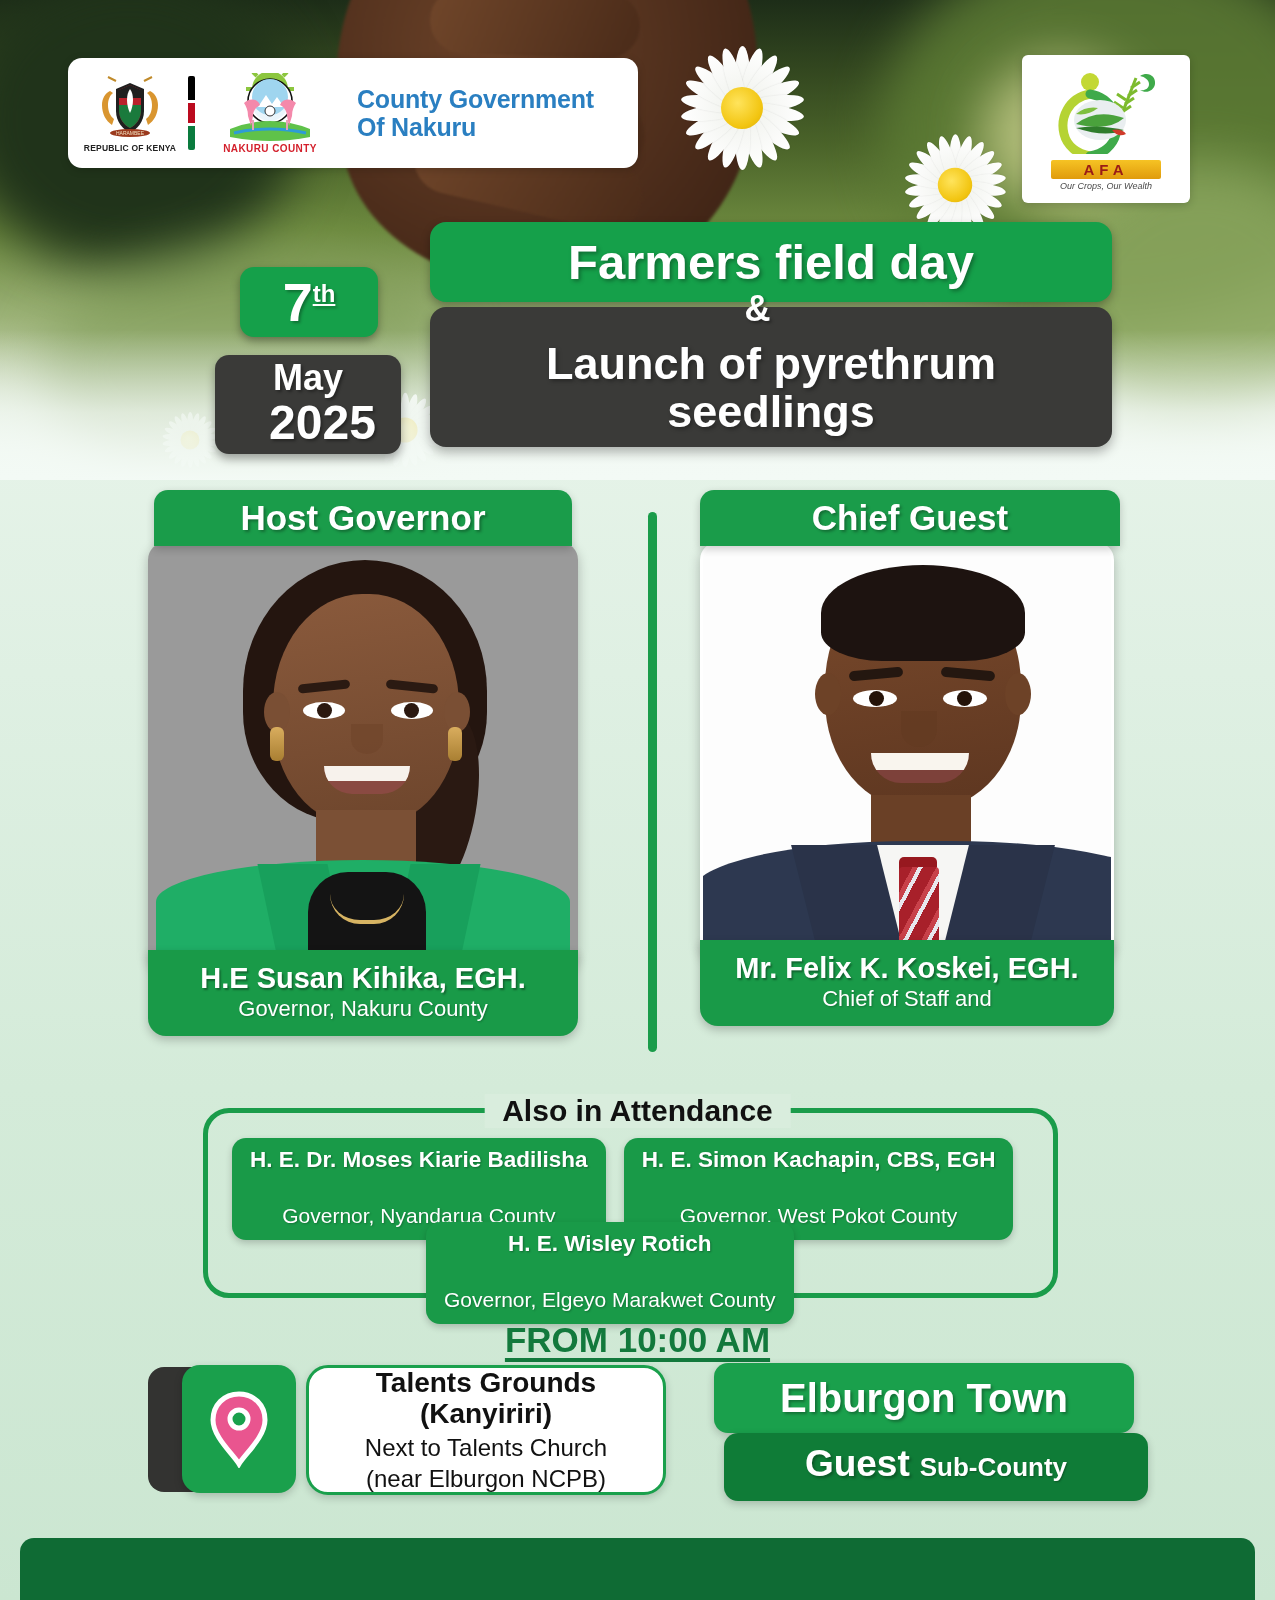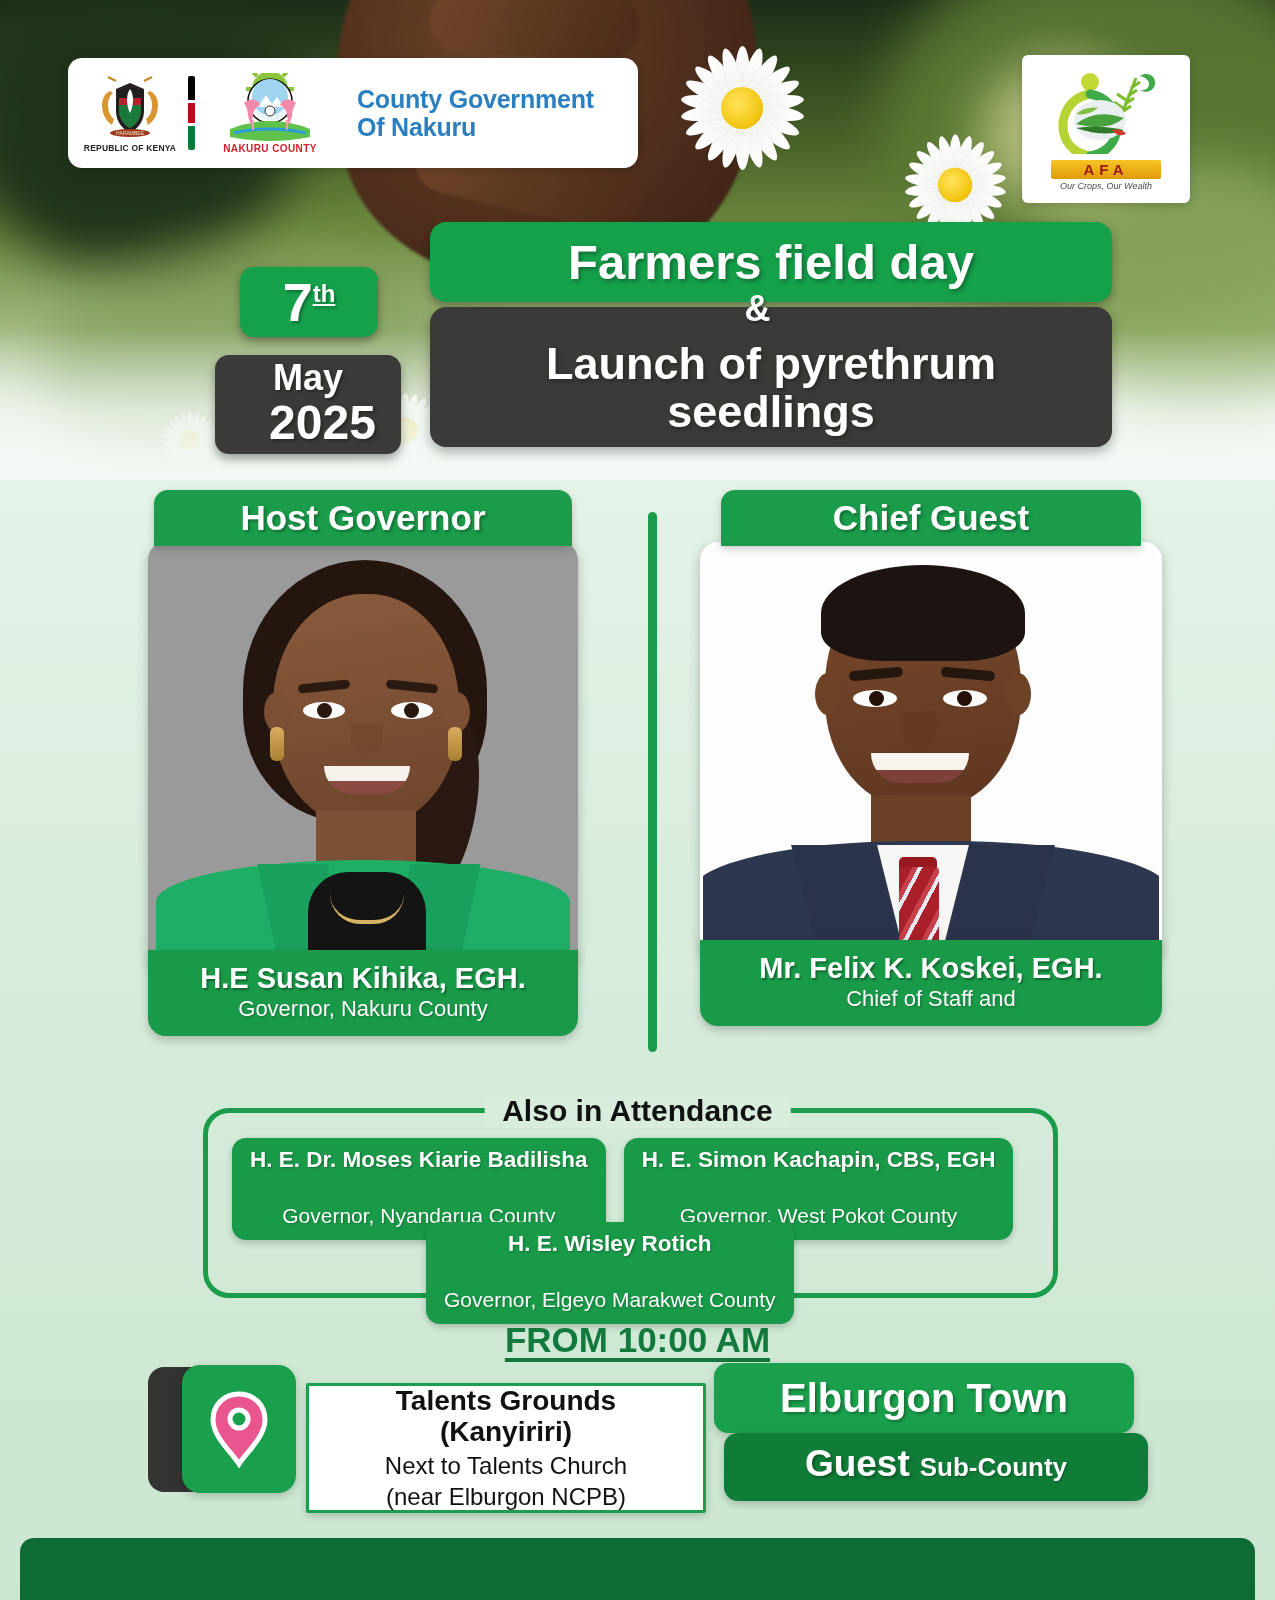--- a/index.html
+++ b/index.html
@@ -133,21 +133,21 @@
     font-size:45px; font-weight:bold; line-height:1.08; text-align:center;
     text-shadow:2px 2px 4px rgba(0,0,0,.35);
   }
 
   
   .people{ position:absolute; left:0; top:490px; width:1275px; height:580px; }
   .divider{ position:absolute; left:648px; top:22px; width:9px; height:540px; background:#1a9c4a; border-radius:5px; }
 
   .person{ position:absolute; }
   .p-left{ left:148px; top:0; width:430px; }
-  .p-right{ left:700px; top:0; width:462px; }
+  .p-right{ left:700px; top:0; width:414px; }
 
   .role-tab{
     position:relative; z-index:3; height:56px; border-radius:14px 14px 0 0;
     background:#1a9c4a; color:#fff; display:flex; align-items:center; justify-content:center;
     font-size:35px; font-weight:bold; text-shadow:2px 2px 3px rgba(0,0,0,.3);
     box-shadow:0 3px 8px rgba(0,0,0,.2);
   }
   .p-left .role-tab{ width:418px; margin:0 auto; }
   .p-right .role-tab{ width:420px; margin:0 auto; }
 
@@ -235,22 +235,22 @@
     font-size:35px; font-weight:bold; color:#12793c; text-decoration:underline;
     text-underline-offset:6px; text-decoration-thickness:4px;
   }
 
   
   .venue{ position:absolute; left:148px; top:1365px; width:990px; height:135px; }
   .pin-dark{ position:absolute; left:0; top:2px; width:86px; height:125px; background:#333331; border-radius:16px; }
   .pin-green{ position:absolute; left:34px; top:0; width:114px; height:128px; background:#1aa04c; border-radius:18px;
               display:flex; align-items:center; justify-content:center; box-shadow:0 3px 8px rgba(0,0,0,.2); }
   .venue-white{
-    position:absolute; left:158px; top:18px; width:400px; height:130px;
-    background:#fff; border:3px solid #1aa04c; border-radius:2px;
+    position:absolute; left:158px; top:0; width:360px; height:130px;
+    background:#fff; border:3px solid #1aa04c; border-radius:22px;
     display:flex; flex-direction:column; align-items:center; justify-content:center;
     box-shadow:0 3px 8px rgba(0,0,0,.18);
   }
   .venue-white .v1{ font-size:28px; font-weight:bold; color:#111; line-height:1.12; text-align:center; }
   .venue-white .v2{ font-size:24px; color:#111; line-height:1.16; text-align:center; margin-top:4px; }
   .town{
     position:absolute; left:566px; top:-2px; width:420px; height:70px;
     background:#1aa04c; border-radius:14px; color:#fff;
     display:flex; align-items:center; justify-content:center;
     font-size:40px; font-weight:bold; text-shadow:2px 2px 3px rgba(0,0,0,.3);

